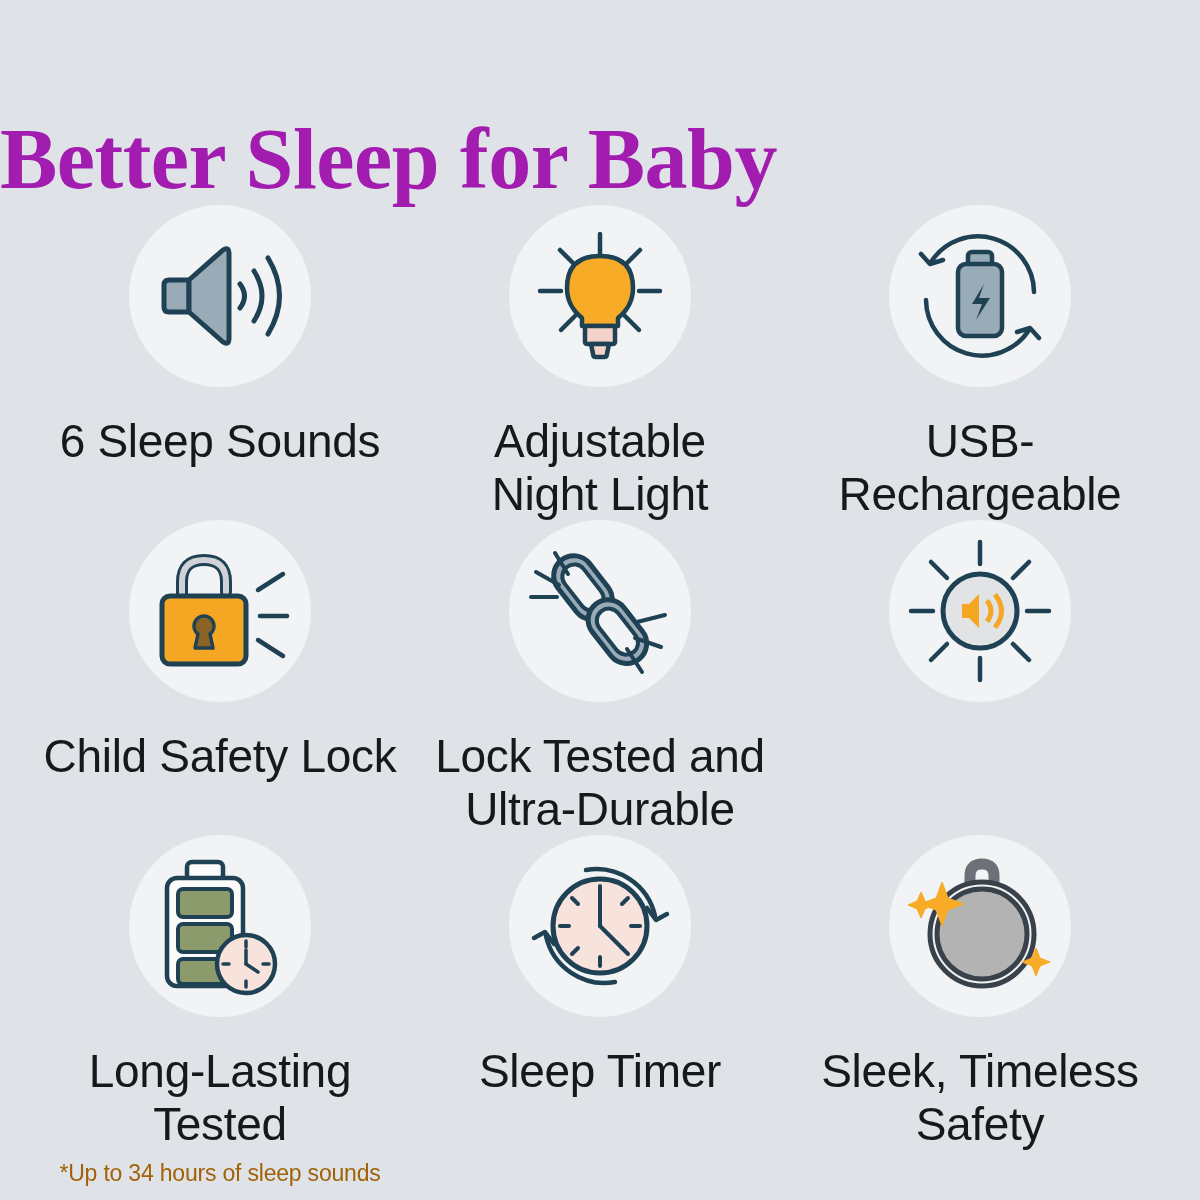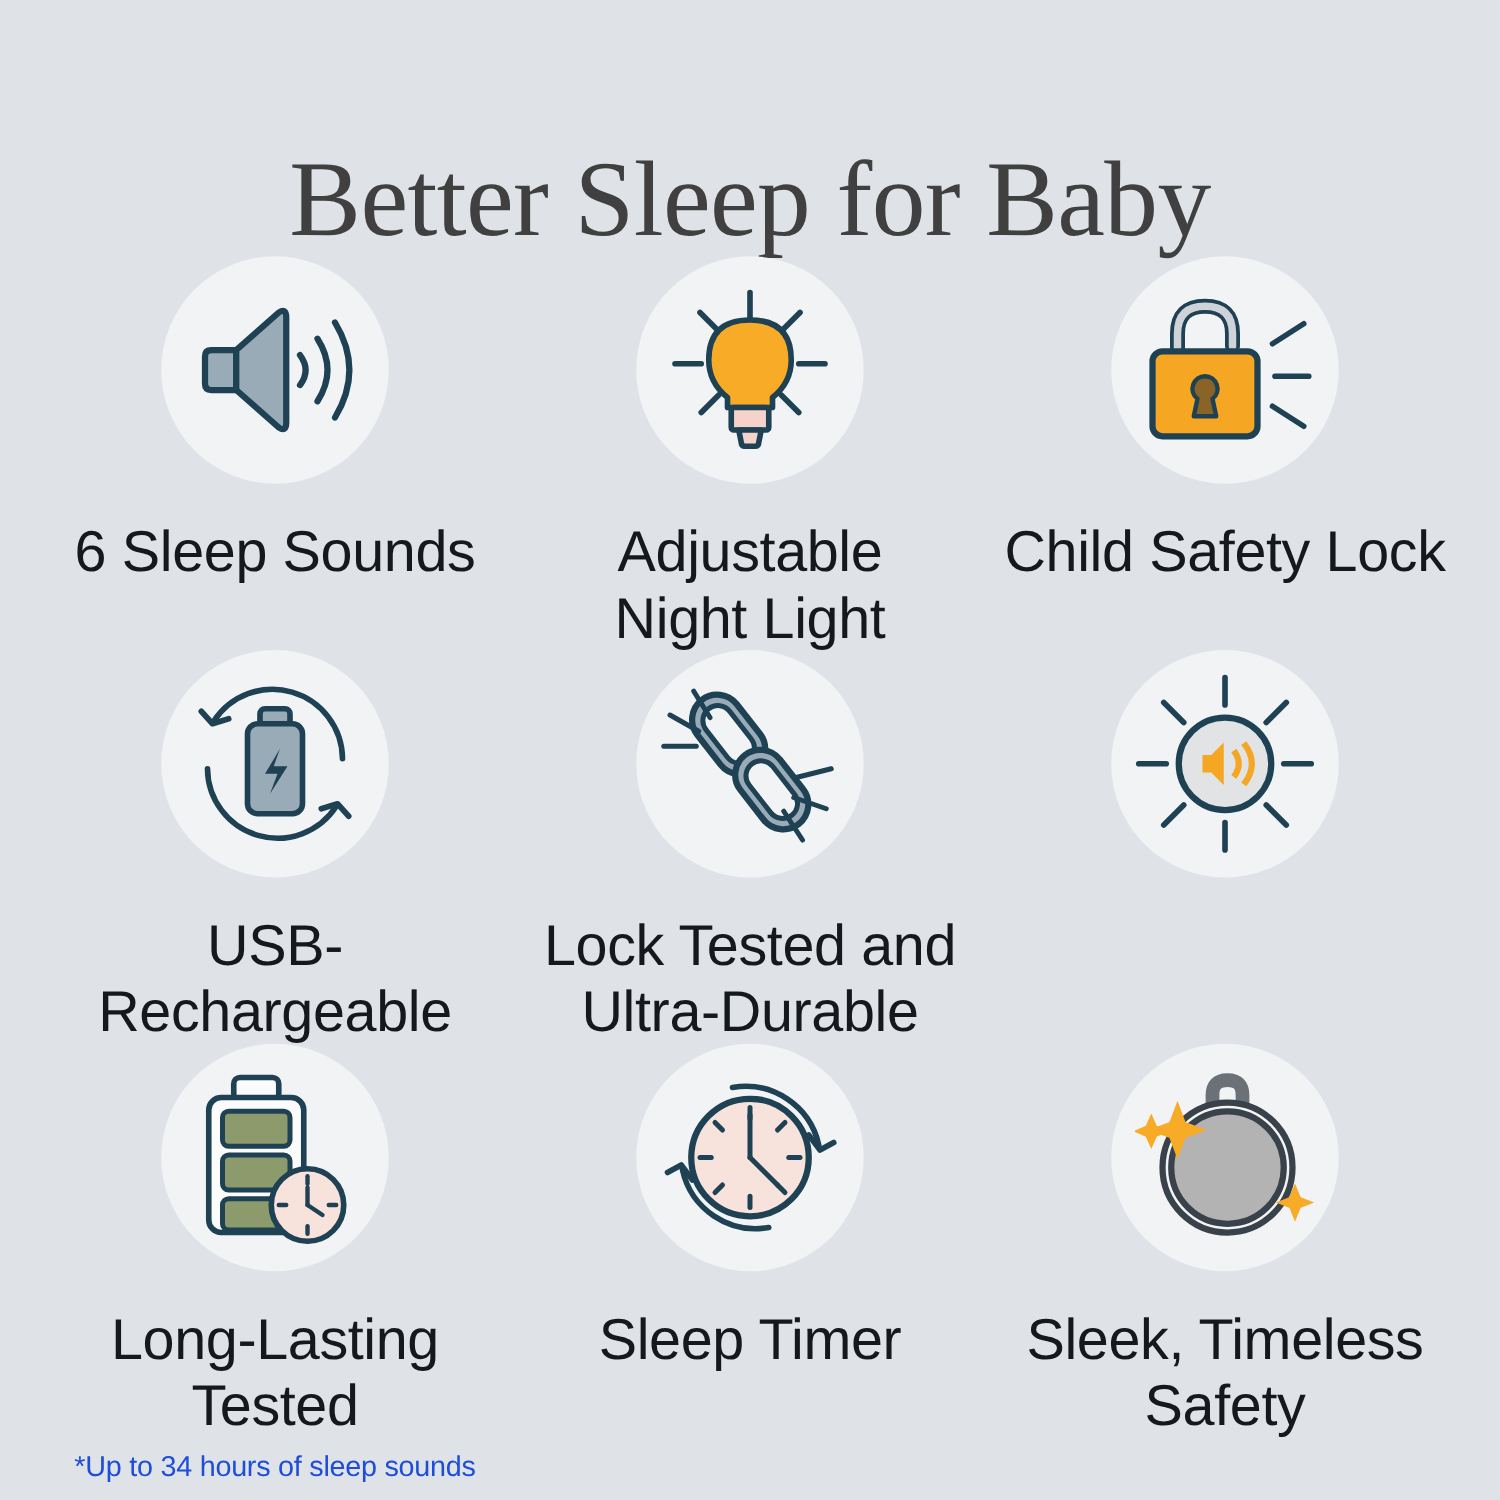--- a/index.html
+++ b/index.html
@@ -17,26 +17,25 @@
     position: relative;
     width: 1200px;
     height: 1200px;
     box-sizing: border-box;
   }
   .page-title {
     position: absolute;
     top: 56px;
     left: 0;
     width: 1200px;
-    text-align: center;
     font-family: "Liberation Serif", serif;
-    font-weight: normal;
+    font-weight: bold;
     font-size: 86px;
     letter-spacing: -0.5px;
-    color: #404040;
+    color: #a21caf;
     line-height: 1.05;
   }
   .grid {
     position: absolute;
     top: 205px;
     left: 30px;
     width: 1140px;
     display: grid;
     grid-template-columns: repeat(3, 1fr);
     grid-template-rows: repeat(3, 315px);
@@ -66,21 +65,21 @@
     line-height: 1.16;
     color: #15191c;
     letter-spacing: -0.3px;
     max-width: 380px;
   }
   .cell-sub {
     margin-top: 8px;
     text-align: left;
     font-size: 23px;
     line-height: 1.2;
-    color: #1d4ed8;
+    color: #a16207;
     letter-spacing: -0.2px;
   }
   .cell-sub:empty { display: none; }
 </style>
 </head>
 <body>
 
 <div class="page">
 
   <h1 class="page-title">Better Sleep for Baby</h1>
@@ -125,54 +124,54 @@
         </span>
       </div>
       <div class="cell-label" style="white-space:pre-line">Adjustable
 Night Light</div>
 
     </div>
 
     <div class="cell">
       <div class="icon-circle">
         <span>
+          <svg width="140" height="140" viewBox="0 0 140 140">
+            <g fill="none" stroke="#1f4154" stroke-width="4.5" stroke-linecap="round" stroke-linejoin="round">
+              <path d="M124 66 A56 56 0 0 0 21 36"></path>
+              <path d="M16 74 A56 56 0 0 0 119 104"></path>
+              <polyline points="11,28 20,38 33,34"></polyline>
+              <polyline points="129,112 120,102 107,106"></polyline>
+            </g>
+            <rect x="58" y="26" width="24" height="14" rx="4" fill="#9aabb8" stroke="#1f4154" stroke-width="4.5"></rect>
+            <rect x="48" y="38" width="44" height="72" rx="8" fill="#9aabb8" stroke="#1f4154" stroke-width="4.5"></rect>
+            <path d="M74 58 L62 78 L72 78 L66 94 L80 72 L69 72 Z" fill="#1f4154"></path>
+          </svg>
+        </span>
+      </div>
+      <div class="cell-label">USB-Rechargeable</div>
+
+    </div>
+
+    <div class="cell">
+      <div class="icon-circle">
+        <span>
           <svg width="140" height="130" viewBox="0 0 140 130">
             <path d="M32 52 L32 36 Q32 14 54 14 Q76 14 76 36 L76 46" fill="none" stroke="#1f4154" stroke-width="12" stroke-linecap="round"></path>
             <path d="M32 52 L32 36 Q32 14 54 14 Q76 14 76 36 L76 46" fill="none" stroke="#cfd3d8" stroke-width="6" stroke-linecap="round"></path>
             <rect x="12" y="50" width="84" height="68" rx="8" fill="#f5a623" stroke="#1f4154" stroke-width="5"></rect>
             <path d="M54 70 a10 10 0 0 1 6 18 l3 14 l-18 0 l3 -14 a10 10 0 0 1 6 -18 Z" fill="#8a6327" stroke="#1f4154" stroke-width="3.5" stroke-linejoin="round"></path>
             <g stroke="#1f4154" stroke-width="4.5" stroke-linecap="round">
               <line x1="108" y1="44" x2="133" y2="28"></line>
               <line x1="110" y1="70" x2="137" y2="70"></line>
               <line x1="108" y1="94" x2="133" y2="110"></line>
             </g>
           </svg>
         </span>
       </div>
       <div class="cell-label">Child Safety Lock</div>
-
-    </div>
-
-    <div class="cell">
-      <div class="icon-circle">
-        <span>
-          <svg width="140" height="140" viewBox="0 0 140 140">
-            <g fill="none" stroke="#1f4154" stroke-width="4.5" stroke-linecap="round" stroke-linejoin="round">
-              <path d="M124 66 A56 56 0 0 0 21 36"></path>
-              <path d="M16 74 A56 56 0 0 0 119 104"></path>
-              <polyline points="11,28 20,38 33,34"></polyline>
-              <polyline points="129,112 120,102 107,106"></polyline>
-            </g>
-            <rect x="58" y="26" width="24" height="14" rx="4" fill="#9aabb8" stroke="#1f4154" stroke-width="4.5"></rect>
-            <rect x="48" y="38" width="44" height="72" rx="8" fill="#9aabb8" stroke="#1f4154" stroke-width="4.5"></rect>
-            <path d="M74 58 L62 78 L72 78 L66 94 L80 72 L69 72 Z" fill="#1f4154"></path>
-          </svg>
-        </span>
-      </div>
-      <div class="cell-label">USB-Rechargeable</div>
 
     </div>
 
     <div class="cell">
       <div class="icon-circle">
         <span>
           <svg width="150" height="145" viewBox="0 0 150 145">
             <g transform="rotate(-38 75 72)">
               <rect x="56" y="8" width="40" height="70" rx="20" fill="#9aabb8" stroke="#1f4154" stroke-width="5"></rect>
               <rect x="64" y="17" width="24" height="52" rx="12" fill="#f2f3f5" stroke="#1f4154" stroke-width="4"></rect>

